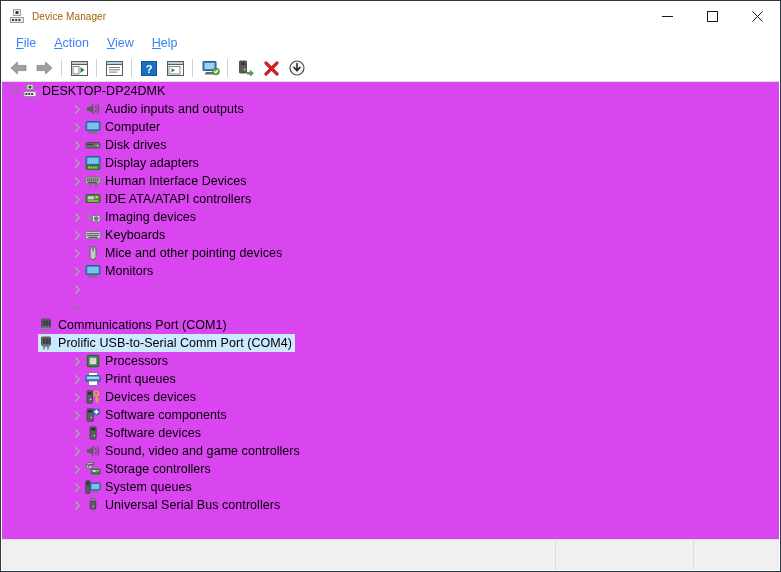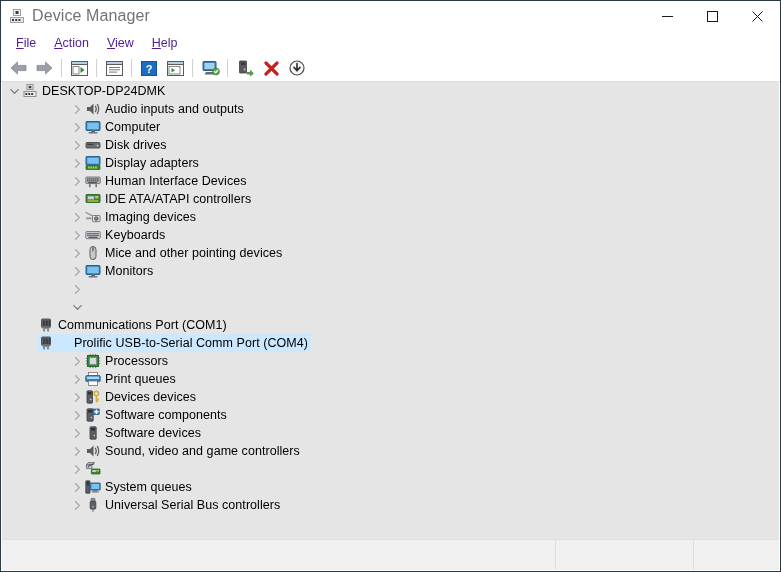--- a/index.html
+++ b/index.html
@@ -34,22 +34,22 @@
   }
   #title-icon {
     width: 16px;
     height: 16px;
     margin-left: 8px;
     margin-right: 7px;
     flex: none;
     position: relative;
   }
   #title-text {
-    font-size: 16px;
-    color: #737373;
+    font-size: 10px;
+    color: #a16207;
     letter-spacing: 0.1px;
     white-space: nowrap;
   }
   .caption-buttons {
     position: absolute;
     top: 0;
     right: 0;
     height: 30px;
     display: flex;
   }
@@ -69,21 +69,21 @@
   #menubar {
     height: 24px;
     background: #ffffff;
     display: flex;
     align-items: center;
     padding-left: 6px;
     flex: none;
   }
   .menu-item {
     font-size: 12.5px;
-    color: #4c1d95;
+    color: #3b82f6;
     padding: 2px 9px 2px 9px;
     cursor: default;
     white-space: nowrap;
   }
   .menu-item u { text-decoration: underline; }
 
   
   #toolbar {
     height: 26px;
     background: #ffffff;
@@ -110,42 +110,41 @@
     flex: none;
   }
 
   
   #treepane {
     position: absolute;
     left: 1px;
     top: 81px;
     right: 1px;
     bottom: 31px;
-    background: #e5e5e5;
+    background: #d946ef;
     overflow: auto;
     border-bottom: 1px solid #dfdfdf;
   }
   .row {
     height: 18px;
     display: flex;
     align-items: center;
     white-space: nowrap;
     cursor: default;
     position: relative;
   }
   .row .label {
     font-size: 12.5px;
     color: #000000;
     line-height: 18px;
     padding: 0 3px 0 4px;
     letter-spacing: 0.05px;
   }
   .row.selected .hit {
     background: #cce8ff;
-    gap: 16px;
   }
   .hit {
     display: inline-flex;
     align-items: center;
     height: 18px;
   }
   .chev {
     width: 16px;
     height: 18px;
     flex: none;
@@ -728,20 +727,21 @@
           <span class="ico">
             <svg width="16" height="16" viewBox="0 0 16 16">
               <path d="M9.6 1.6 L3.2 1.6 L1.4 4 L6.8 4 Z" fill="#b9bdc2" stroke="#5a5f64" stroke-width="0.8"></path>
               <path d="M1.4 4 L1.4 7.4 L6.8 7.4 L6.8 4 Z" fill="#d2d5d8" stroke="#5a5f64" stroke-width="0.8"></path>
               <path d="M9.2 3 Q4.4 3.4 3 6.2" fill="none" stroke="#4a4f54" stroke-width="1.2"></path>
               <rect x="6.4" y="8" width="8.6" height="5" rx="0.5" fill="#2f8a3a" stroke="#226a2b" stroke-width="0.8"></rect>
               <rect x="7.4" y="9" width="3.4" height="2" fill="#cfcfcf"></rect>
               <rect x="11.4" y="9" width="2.6" height="1.4" fill="#d9c24a"></rect>
             </svg>
           </span>
+          <span class="label">Storage controllers</span>
         </span>
       </div>
       <div class="row d1">
         <span class="chev">
           <svg width="9" height="9" viewBox="0 0 9 9">
             <path d="M2.6 0.8 L6.3 4.5 L2.6 8.2" fill="none" stroke="#a6abb0" stroke-width="1.3" stroke-linecap="round" stroke-linejoin="round"></path>
           </svg>
         </span>
         <span class="hit">
           <span class="ico">

